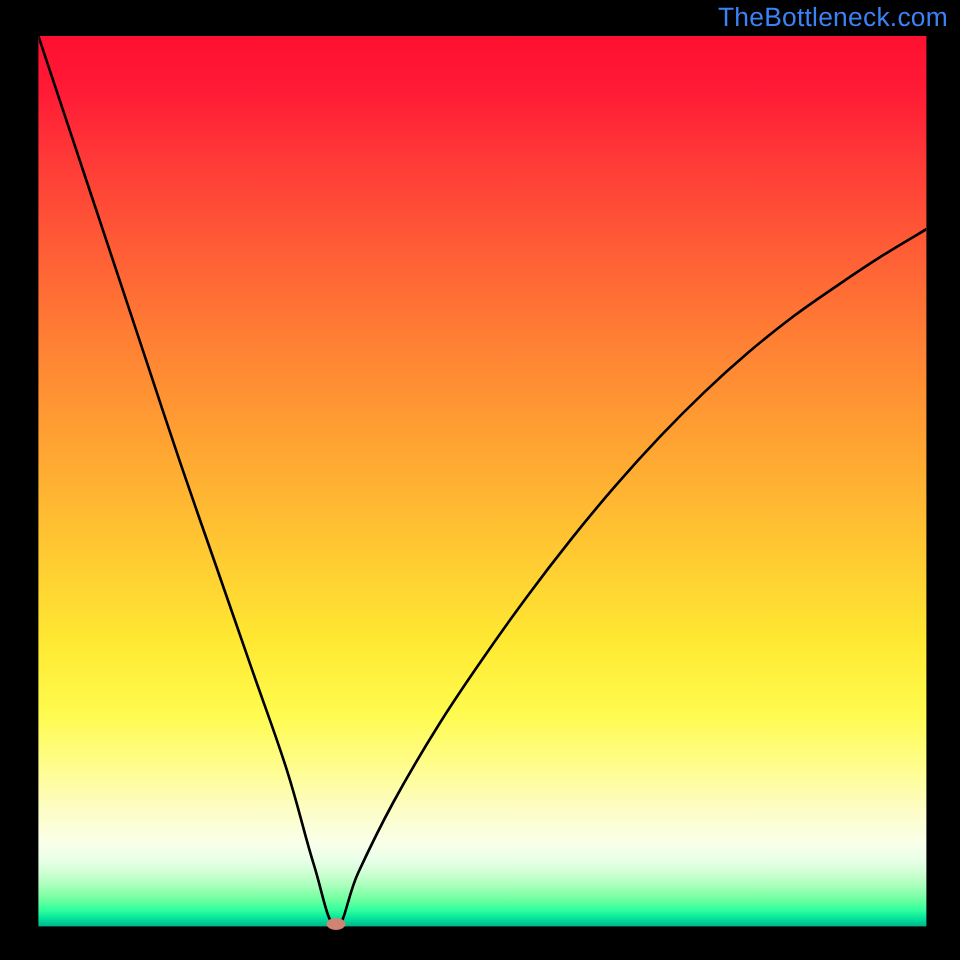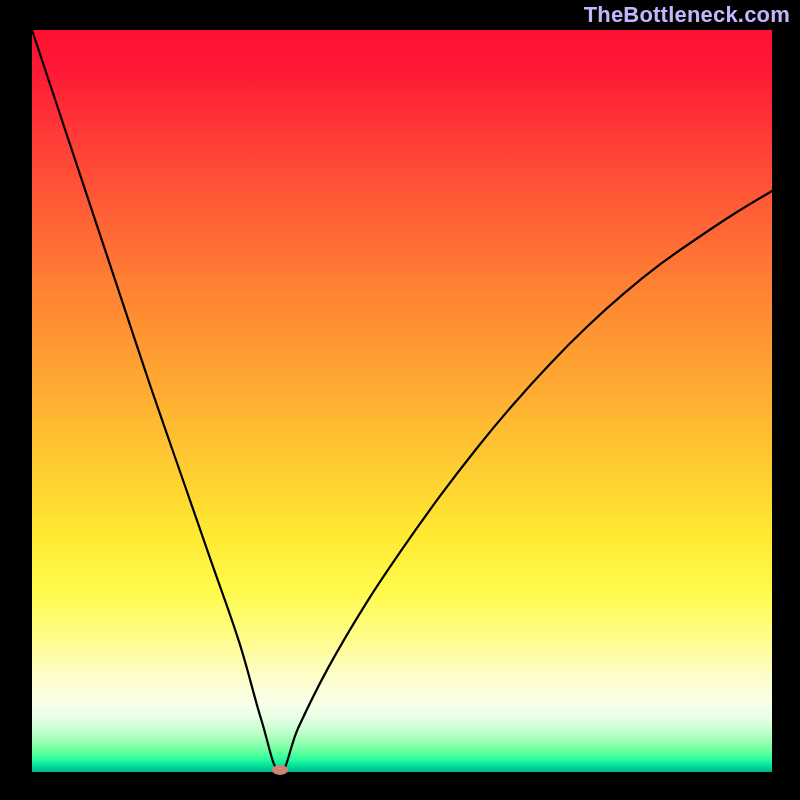--- a/index.html
+++ b/index.html
@@ -9,23 +9,23 @@
     background: #000;
     position: relative;
     overflow: hidden;
     font-family: Arial, Helvetica, sans-serif;
   }
   .watermark {
     position: absolute;
     top: 2px;
     right: 10px;
     font-size: 22px;
-    color: #c4b5fd;
+    color: #3b82f6;
     z-index: 5;
-    font-weight: 700;
+    font-weight: 400;
     letter-spacing: 0.2px;
   }
   .plot-area {
     position: absolute;
     left: 32px;
     top: 30px;
     width: 740px;
     height: 742px;
   }
   .gradient {

